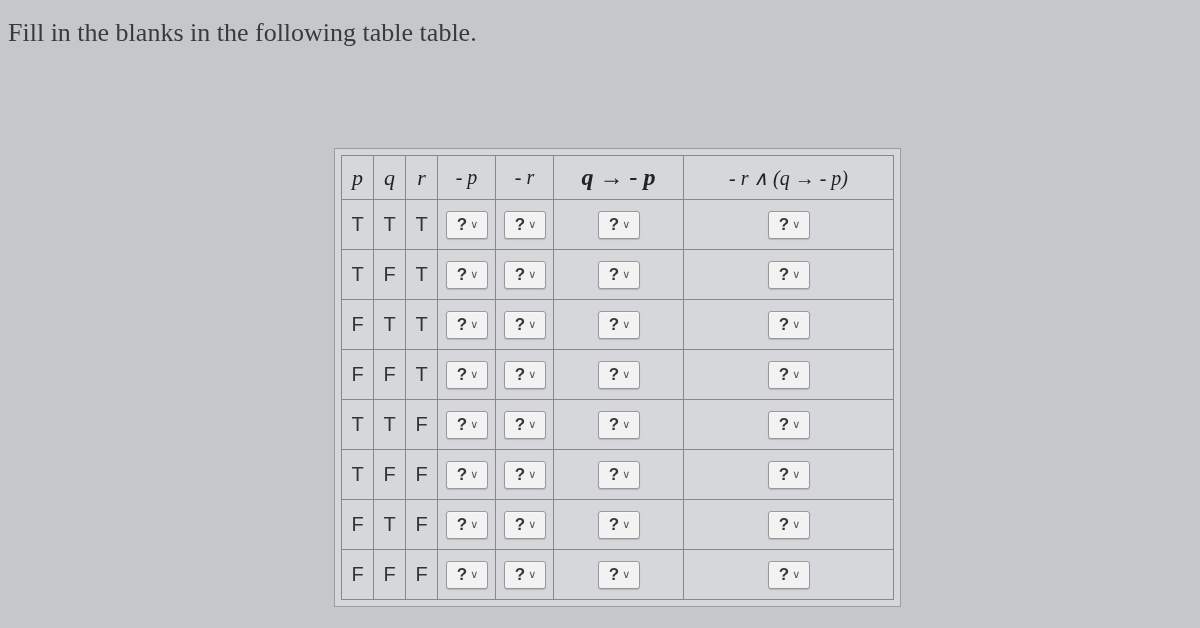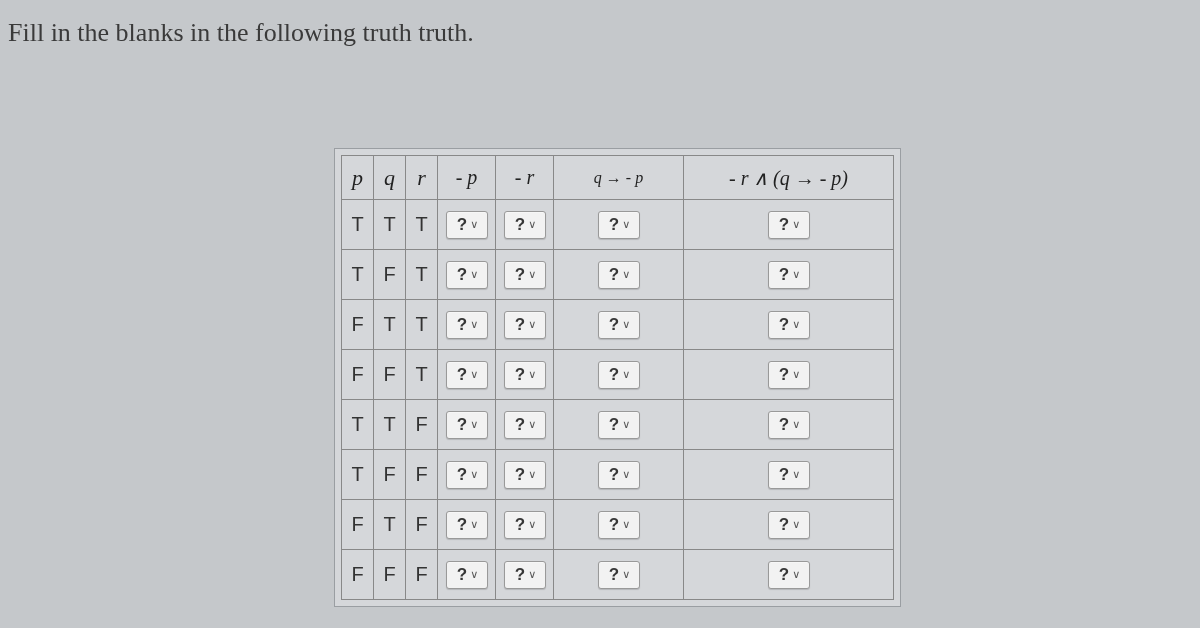--- a/index.html
+++ b/index.html
@@ -49,22 +49,23 @@
     th.small {
       width: 32px;
       padding: 6px 4px;
     }
     th.neg {
       width: 58px;
       font-size: 20px;
     }
     th.impl {
       width: 130px;
-      font-size: 16px;
+      font-size: 24px;
       white-space: nowrap;
+      font-weight: bold;
     }
     th.final {
       width: 210px;
       font-size: 20px;
       white-space: nowrap;
       font-style: italic;
     }
     td.val {
       font-family: Arial, sans-serif;
       font-size: 20px;
@@ -97,21 +98,21 @@
       font-weight: bold;
     }
     .dropdown .chev {
       font-size: 11px;
       color: #555;
     }
   </style>
 </head>
 <body>
 
-<div class="instruction">Fill in the blanks in the following truth truth.</div>
+<div class="instruction">Fill in the blanks in the following table table.</div>
 
 <div class="table-wrap">
   <table>
     <thead>
       <tr>
         <th class="small">p</th>
         <th class="small">q</th>
         <th class="small">r</th>
         <th class="neg">- p</th>
         <th class="neg">- r</th>

